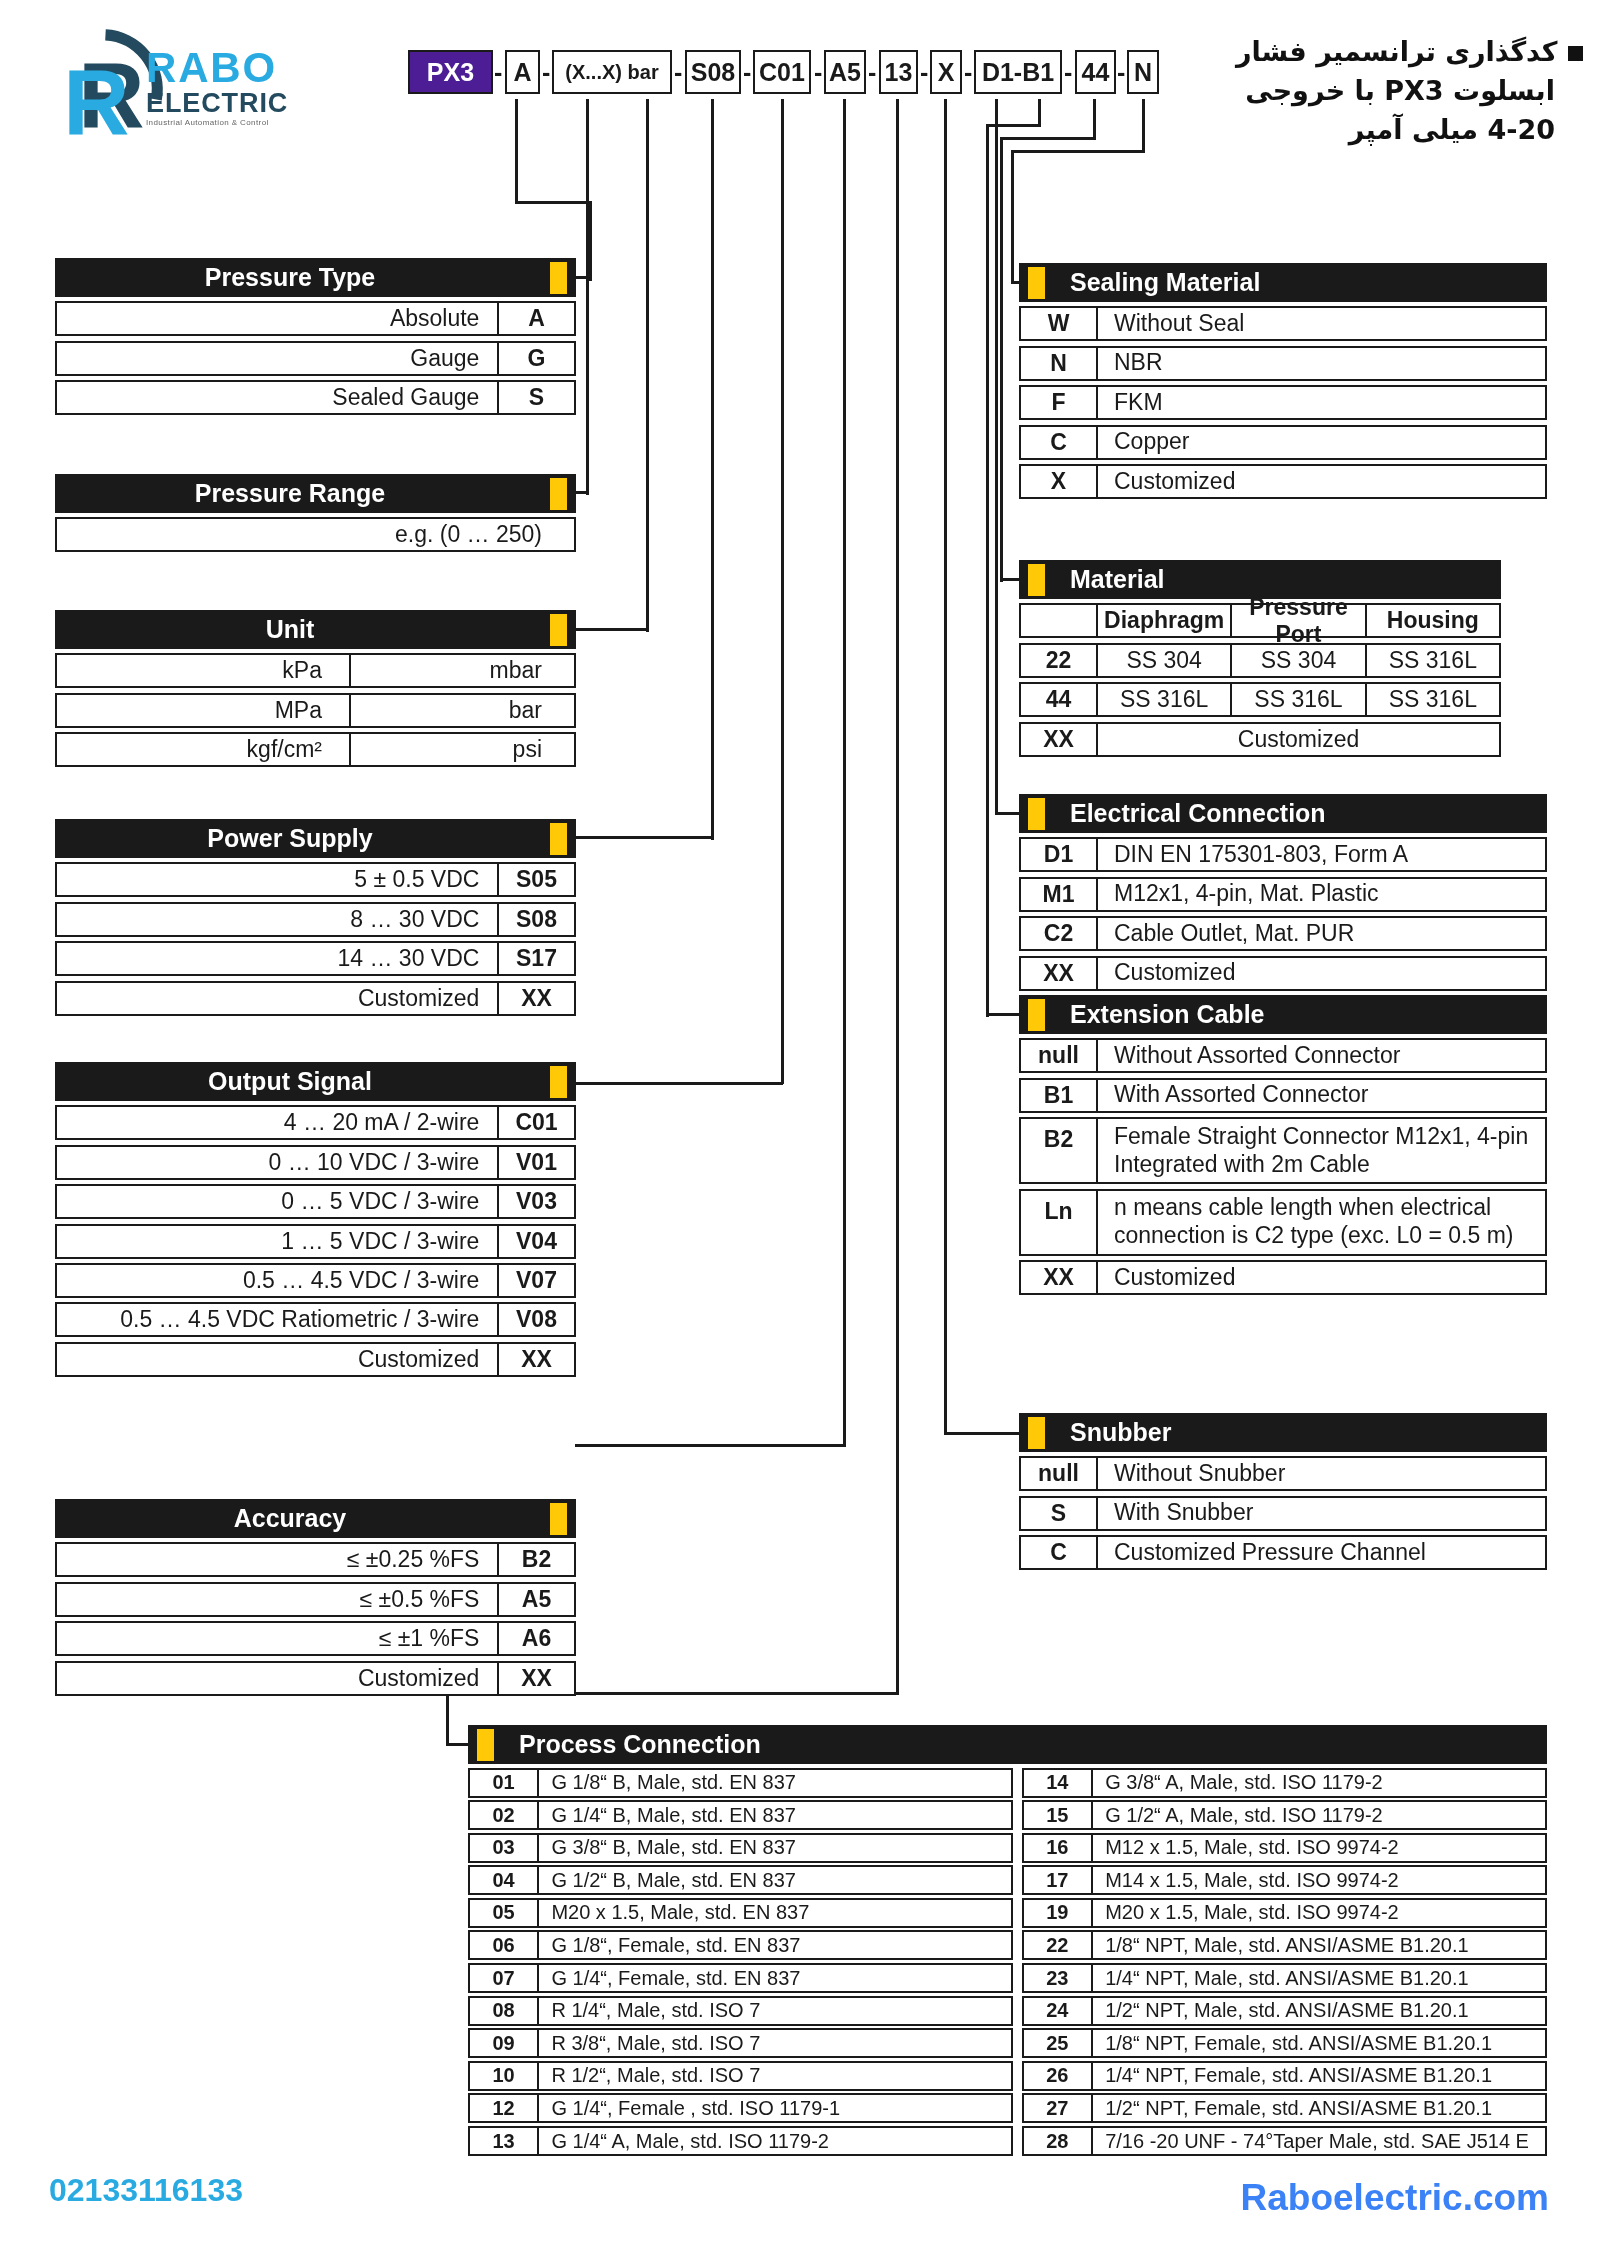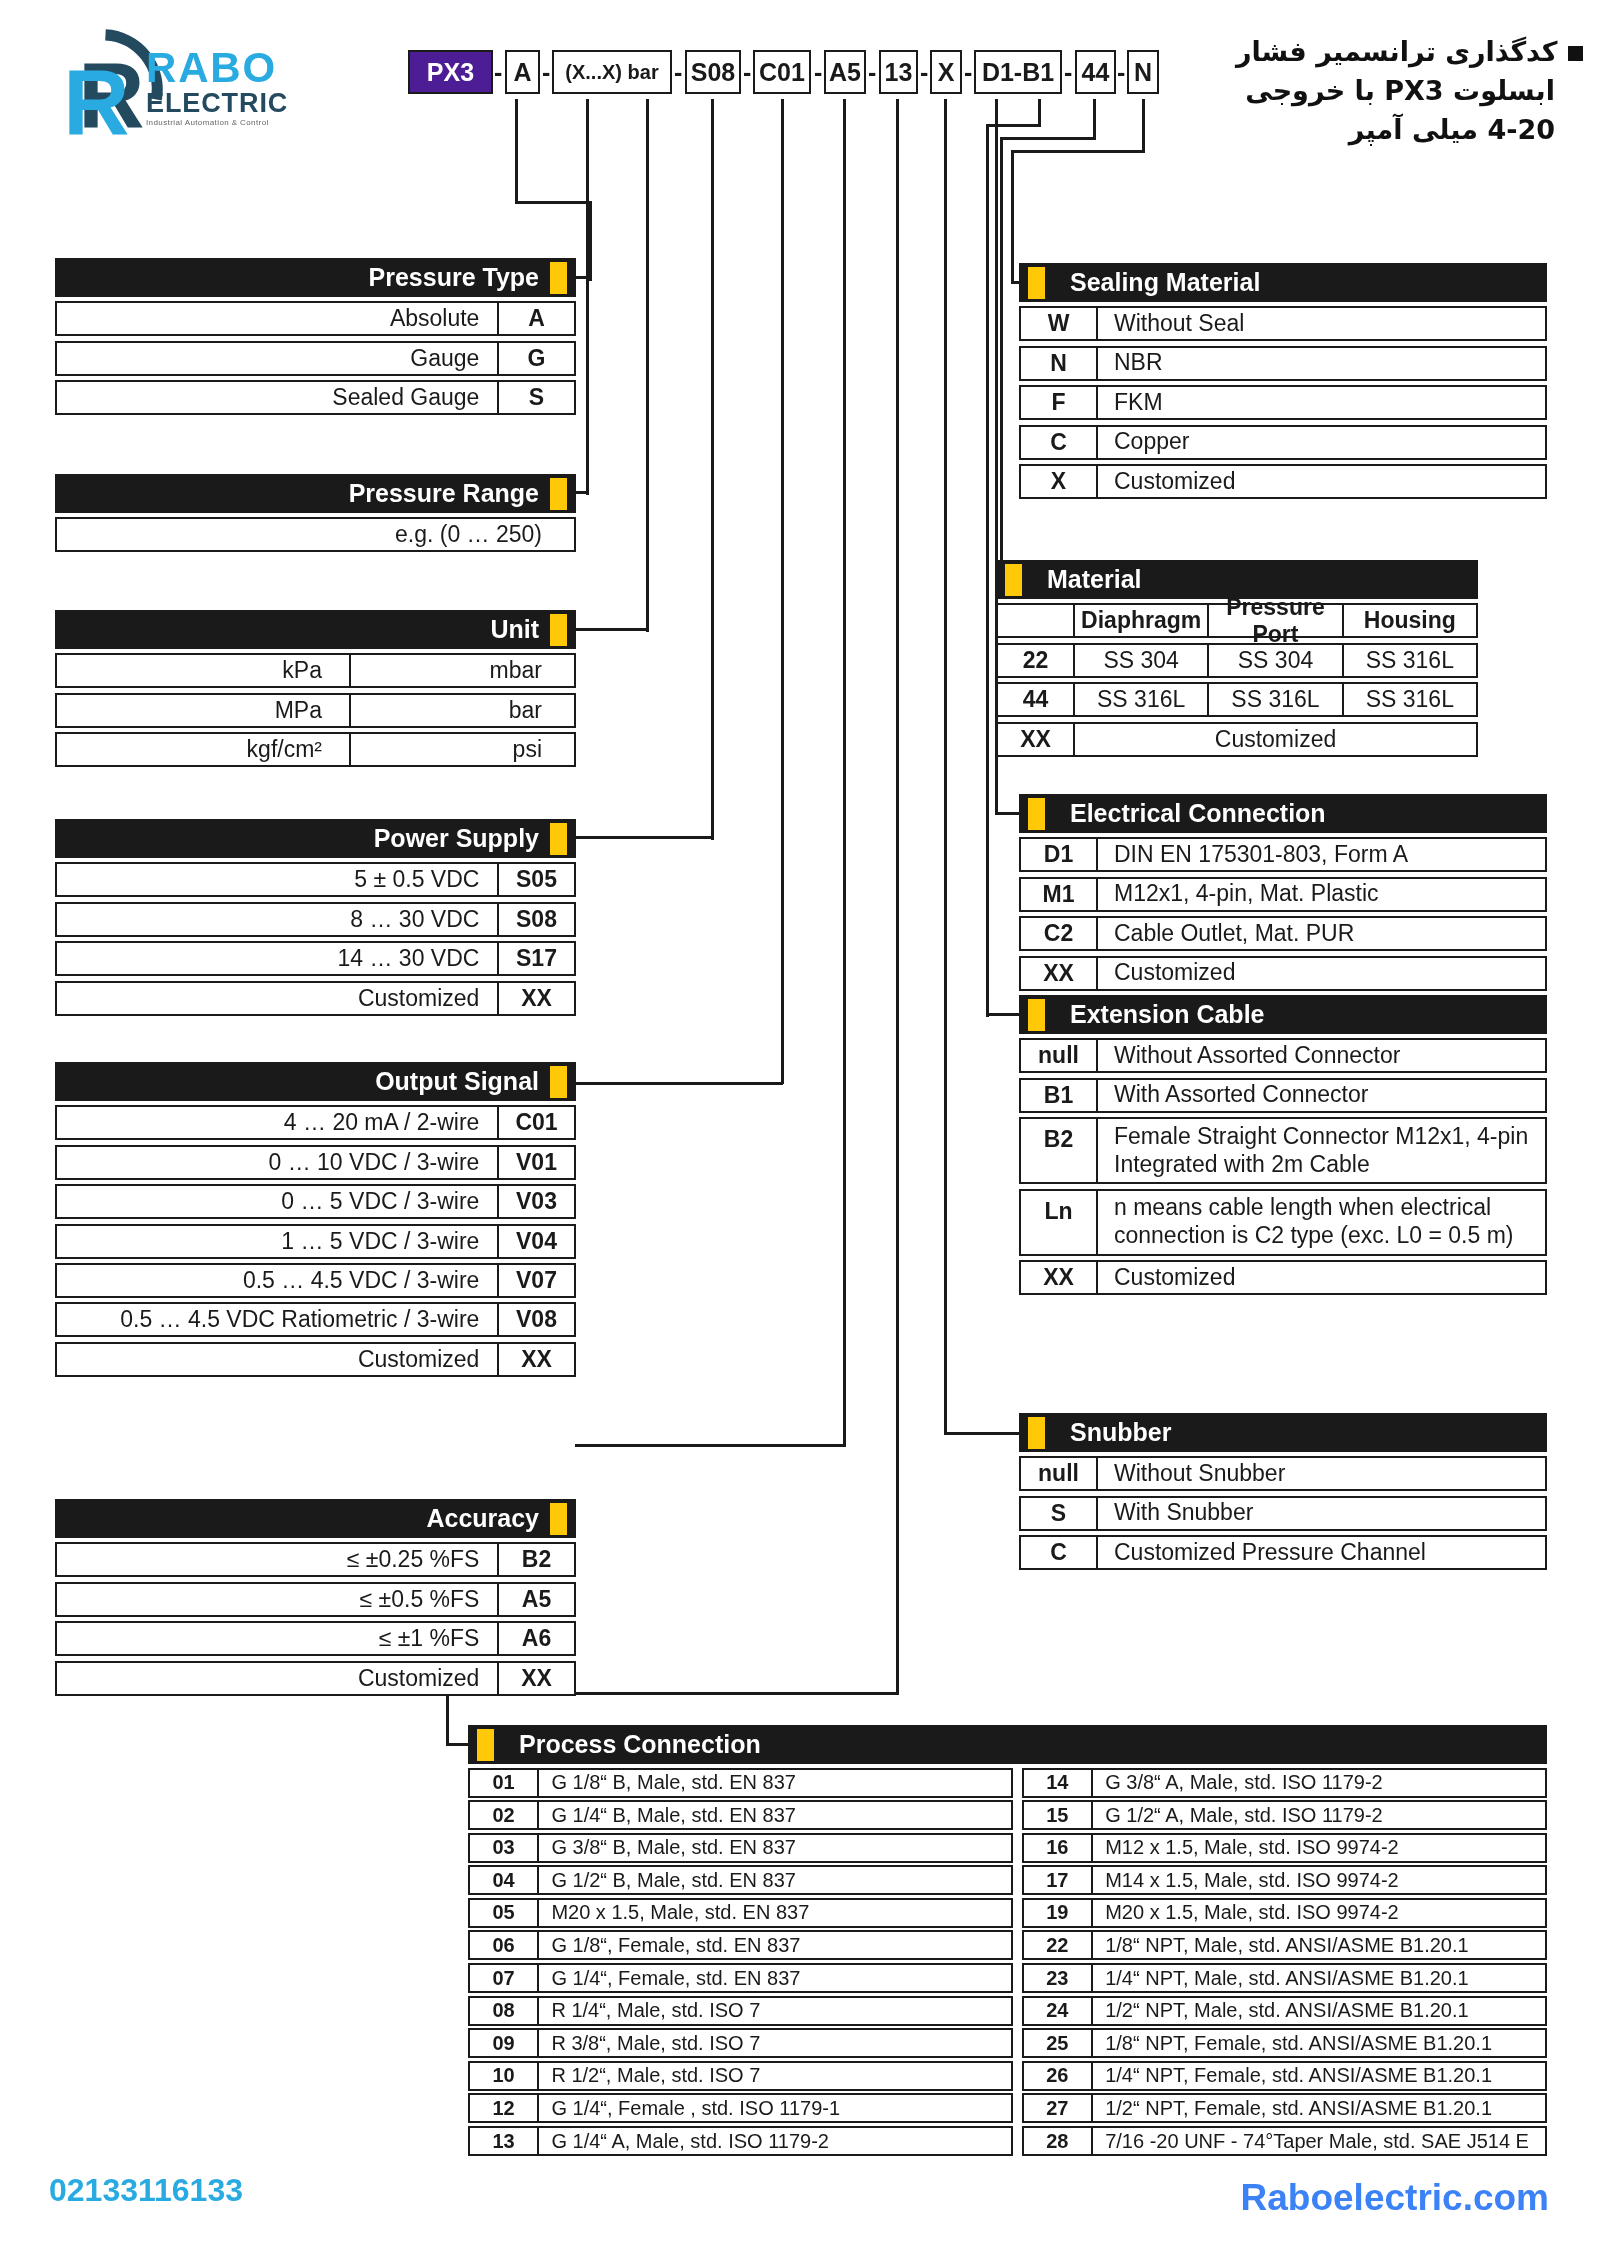--- a/index.html
+++ b/index.html
@@ -30,21 +30,21 @@
   .fa-note{position:absolute;right:37px;top:32px;width:459px;direction:rtl;text-align:right;
            font-family:"DejaVu Sans",sans-serif;font-weight:bold;font-size:27px;line-height:1.45;color:#111;}
   .fa-line{white-space:nowrap;}
   .fa-cont{margin-right:28px;}
   .bullet{display:inline-block;width:15px;height:15px;background:#111;margin-left:10.6px;}
 
   
   .tbl{position:absolute;box-sizing:border-box;}
   .hd{position:relative;height:39px;background:#1a1a1a;color:#fff;display:flex;align-items:center;
       font-weight:bold;font-size:25px;box-sizing:border-box;}
-  .hd.r{justify-content:flex-end;padding-right:37px;}
+  .hd.r{justify-content:center;padding-right:51px;}
   .hd.l{justify-content:flex-start;padding-left:51px;}
   .mk{position:absolute;top:3.5px;width:17.6px;height:32px;background:#ffc907;}
   .mk.mr{right:8.8px;}
   .mk.ml{left:8.8px;}
   .row{display:flex;height:35px;border:2.6px solid #1a1a1a;margin-top:4.4px;background:#fff;
        box-sizing:border-box;font-size:23px;align-items:stretch;}
   .row.tall{height:67px;}
   .cell{display:flex;align-items:center;}
   .lab-r{flex:1;justify-content:flex-end;padding-right:17.6px;text-align:right;}
   .code-r{width:75px;border-left:2.6px solid #1a1a1a;justify-content:center;font-weight:bold;}
@@ -311,21 +311,21 @@
     <div class="row">
         <span class="cell code-l">C</span>
         <span class="cell desc-l">Copper</span>
       </div>
     <div class="row">
         <span class="cell code-l">X</span>
         <span class="cell desc-l">Customized</span>
       </div>
   </div>
 
-  <div class="tbl" style="left:996px;top:560px;width:482px;">
+  <div class="tbl" style="left:1019px;top:560px;width:482px;">
     <div class="hd l">
       <span class="mk ml"></span>
       <span>Material</span>
     </div>
     <div class="row mhead">
       <span class="cell code-l"></span>
       <span class="cell mc">Diaphragm</span>
       <span class="cell mc">Pressure Port</span>
       <span class="cell mc last">Housing</span>
     </div>

